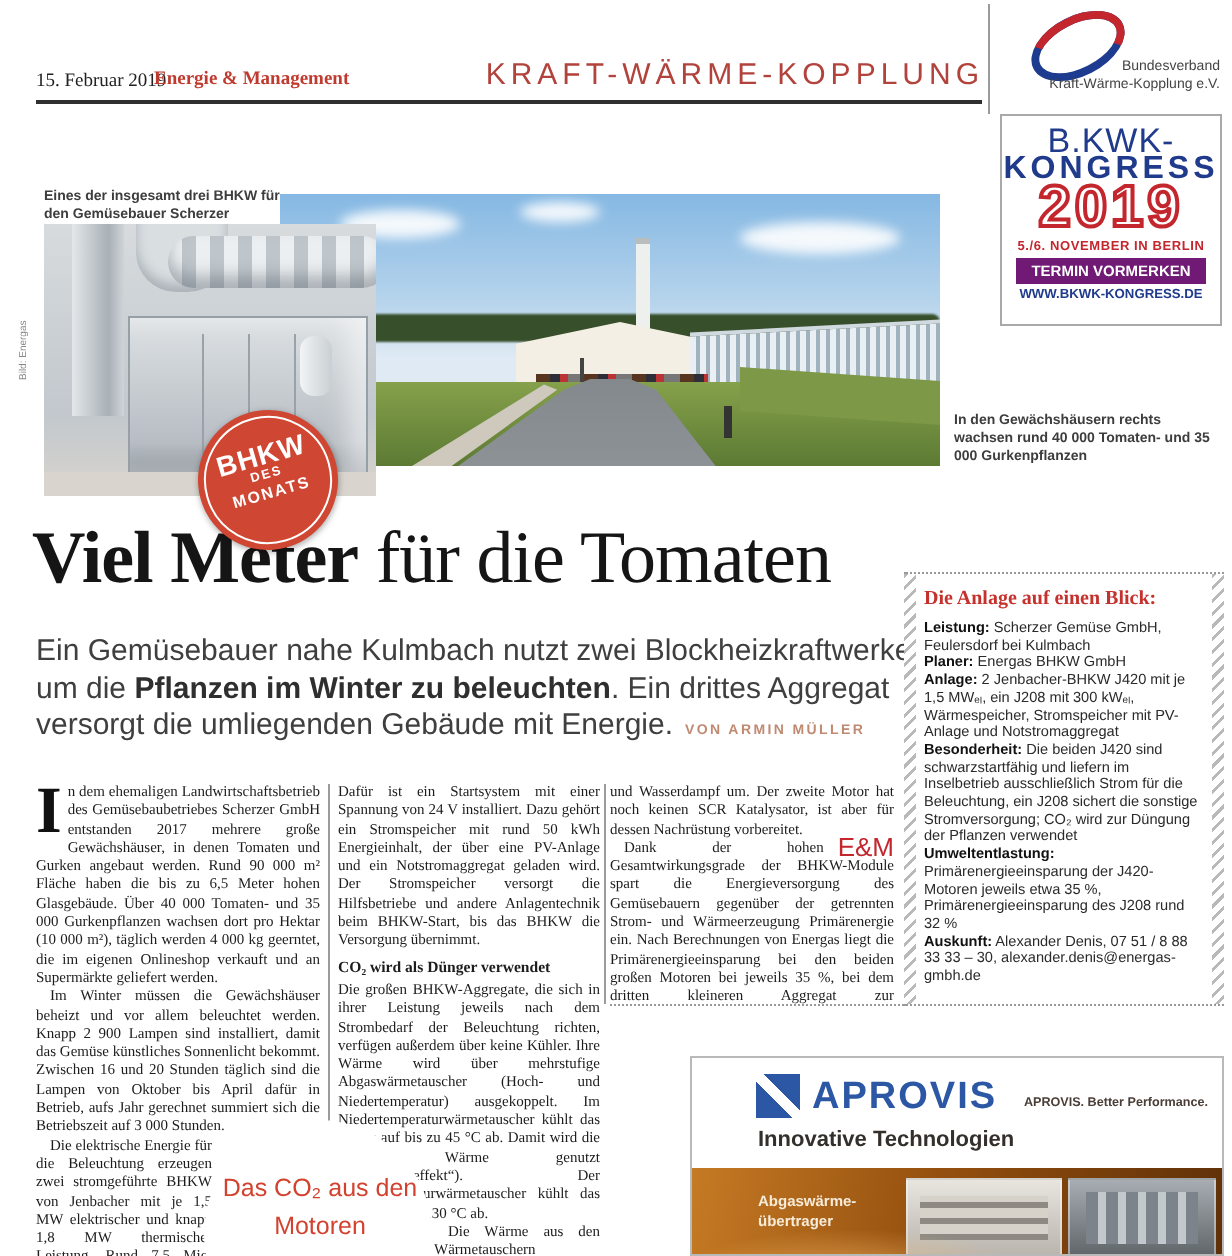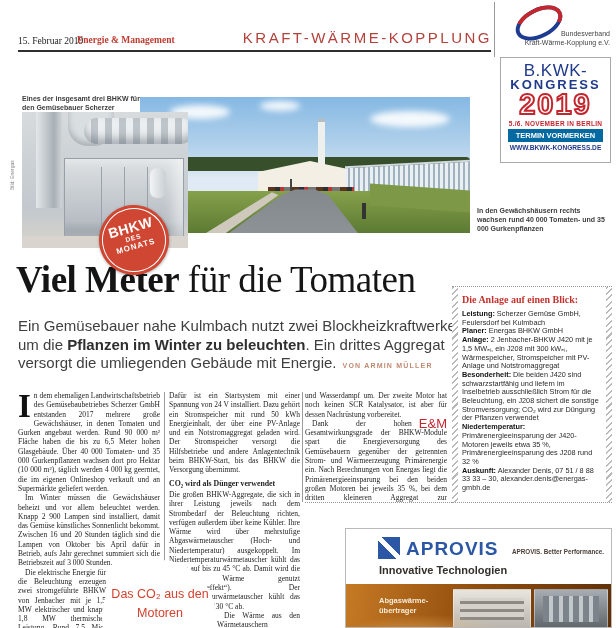--- a/index.html
+++ b/index.html
@@ -17,24 +17,24 @@
   
   #logo{left:498px;top:4px;width:114px;height:48px;}
   #swoosh{position:absolute;left:16px;top:4px;width:42px;height:22px;border:4px solid #1d3c8f;border-radius:50%;transform:rotate(-27deg);}
   #swoosh::after{content:"";position:absolute;inset:-4px;border:4px solid transparent;border-top-color:#c4262e;border-right-color:#c4262e;border-radius:50%;}
   #logo-t1{position:absolute;right:2px;top:26px;font-size:7px;color:#444;}
   #logo-t2{position:absolute;right:2px;top:35px;font-size:7px;color:#444;}
 
   
   #kad{left:500px;top:57px;width:111px;height:106px;border:1px solid #a9a9a9;text-align:center;box-sizing:border-box;padding-top:5px;}
   #kad-t1{font-weight:400;font-size:17px;line-height:16px;color:#203a8c;letter-spacing:.5px;}
-  #kad-t2{font-weight:800;font-size:13px;line-height:12px;color:#203a8c;letter-spacing:2px;}
+  #kad-t2{font-weight:800;font-size:16px;line-height:12px;color:#203a8c;letter-spacing:2px;}
   #kad-year{font-weight:900;font-size:29px;line-height:27px;color:#fff;-webkit-text-stroke:2px #c4262e;text-shadow:0 0 1px #c4262e;letter-spacing:2px;}
   #kad-l1{font-weight:bold;font-size:6.5px;color:#c4262e;margin-top:2px;letter-spacing:.3px;}
-  #kad-l2{background:#0369a1;color:#fff;font-weight:bold;font-size:7.5px;margin:2px 7px;padding:2px 0;}
+  #kad-l2{background:#701a75;color:#fff;font-weight:bold;font-size:7.5px;margin:2px 7px;padding:2px 0;}
   #kad-url{font-weight:bold;font-size:6.6px;color:#203a8c;margin-top:1px;}
 
   
   #cap-left{left:22px;top:94px;width:125px;font-size:7px;line-height:9px;font-weight:600;color:#3d3d3d;}
   #cap-right{left:477px;top:206px;width:132px;font-size:7px;line-height:9px;font-weight:600;color:#3d3d3d;}
   #credit{left:9px;top:190px;width:60px;font-size:5px;color:#888;transform:rotate(-90deg);transform-origin:left top;}
 
   #photo-main{left:140px;top:97px;width:330px;height:136px;overflow:hidden;background:linear-gradient(180deg,#85b8e3 0%,#b7d4ec 40%,#dfeaf4 60%);}
   .cloud{position:absolute;background:#fff;border-radius:50%;filter:blur(3px);opacity:.9;}
   #pm-trees{position:absolute;left:0;right:0;top:60px;height:14px;background:#384f2c;border-radius:4px 4px 0 0;filter:blur(.5px);}
@@ -212,21 +212,21 @@
 
   <div class="abs" id="ibox">
     <div class="hatch" id="hatch-l"></div>
     <div class="hatch" id="hatch-r"></div>
     <div id="ibox-inner">
       <div id="ibox-title">Die Anlage auf einen Blick:</div>
       <div class="ib-item"><span class="ib-label">Leistung:</span><span> Scherzer Gemüse GmbH, Feulersdorf bei Kulmbach</span></div>
       <div class="ib-item"><span class="ib-label">Planer:</span><span> Energas BHKW GmbH</span></div>
       <div class="ib-item"><span class="ib-label">Anlage:</span><span> 2 Jenbacher-BHKW J420 mit je 1,5 MWₑₗ, ein J208 mit 300 kWₑₗ, Wärmespeicher, Stromspeicher mit PV-Anlage und Notstromaggregat</span></div>
       <div class="ib-item"><span class="ib-label">Besonderheit:</span><span> Die beiden J420 sind schwarzstartfähig und liefern im Inselbetrieb ausschließlich Strom für die Beleuchtung, ein J208 sichert die sonstige Stromversorgung; CO₂ wird zur Düngung der Pflanzen verwendet</span></div>
-      <div class="ib-item"><span class="ib-label">Niedertemperatur:</span><span> Primärenergieeinsparung der J420-Motoren jeweils etwa 35 %, Primärenergieeinsparung des J208 rund 32 %</span></div>
+      <div class="ib-item"><span class="ib-label">Umweltentlastung:</span><span> Primärenergieeinsparung der J420-Motoren jeweils etwa 35 %, Primärenergieeinsparung des J208 rund 32 %</span></div>
       <div class="ib-item"><span class="ib-label">Auskunft:</span><span> Alexander Denis, 07 51 / 8 88 33 33 – 30, alexander.denis@energas-gmbh.de</span></div>
     </div>
   </div>
 
   <div class="abs" id="dotline"></div>
 
   <div class="abs" id="aprovis">
     <div id="ap-logo"></div>
     <div id="ap-name">APROVIS</div>
     <div id="ap-tag">APROVIS. Better Performance.</div>

